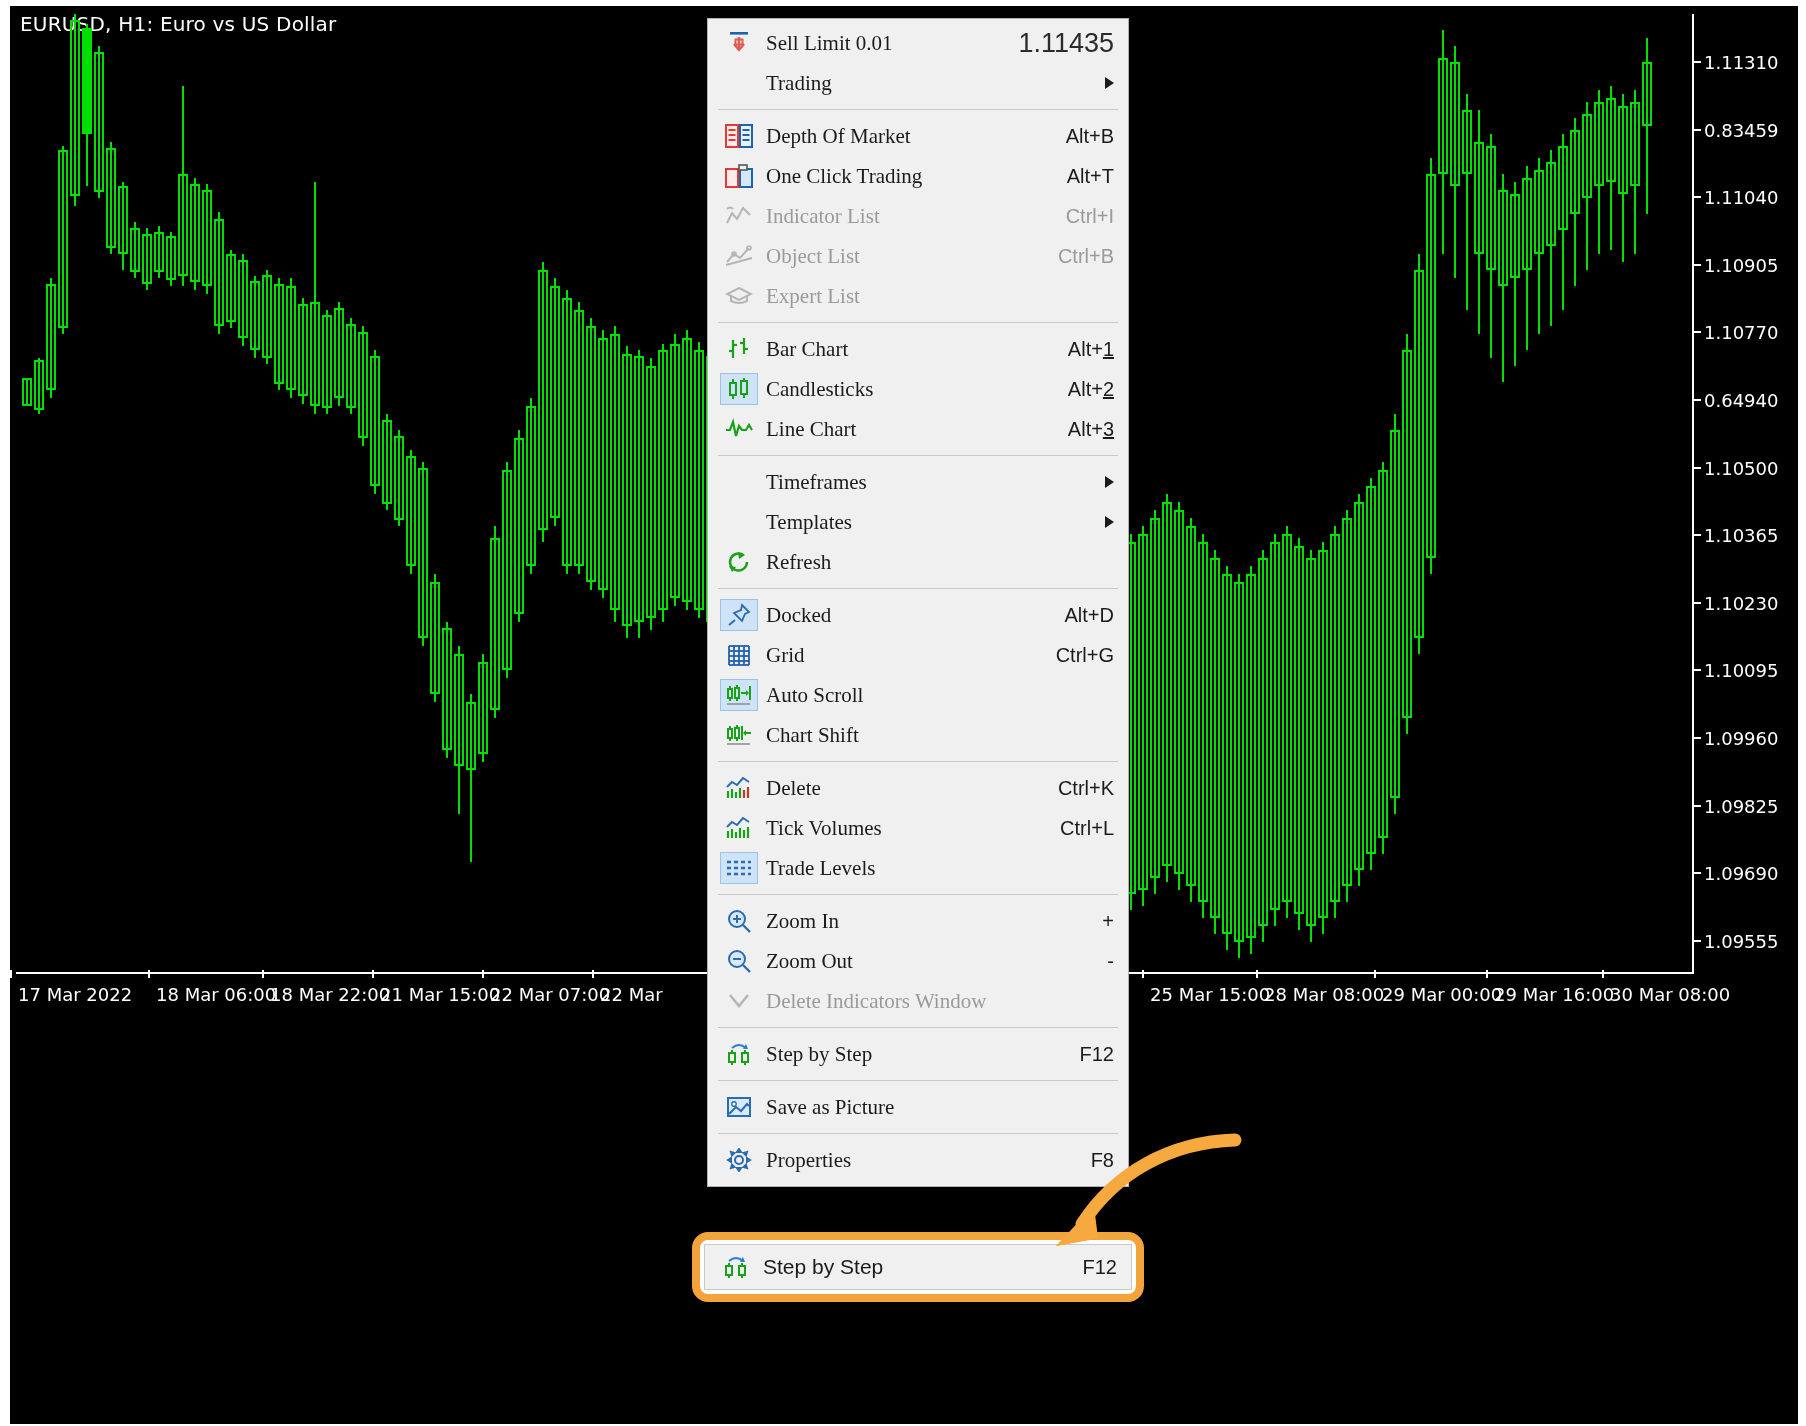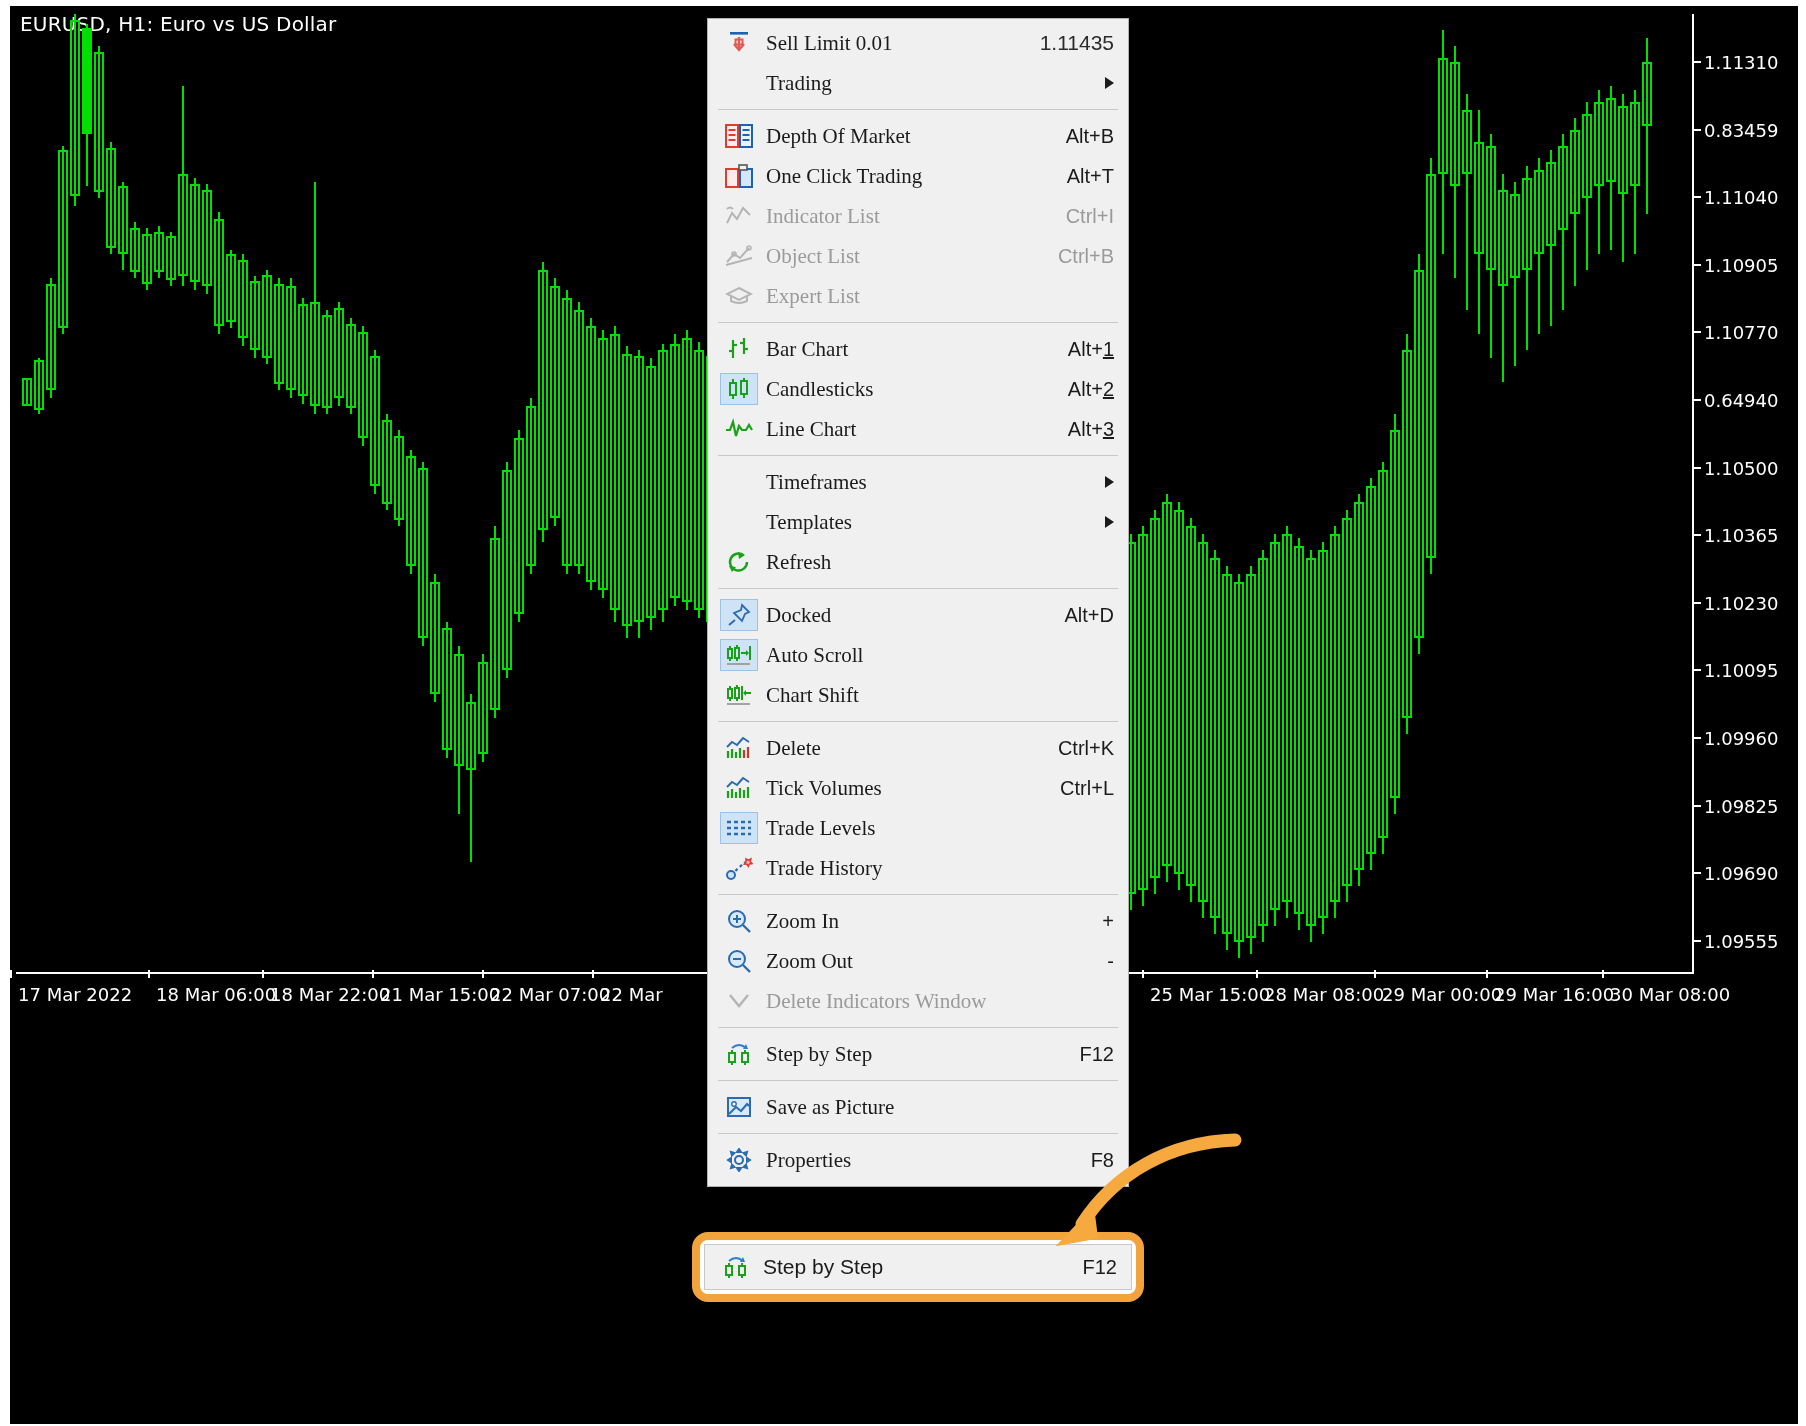--- a/index.html
+++ b/index.html
@@ -96,21 +96,21 @@
   .mi .acc { color: #1b1b1b; font-size: 20px; margin-left: 18px; }
   .mi.disabled .acc { color: #9a9a9a; }
   .mi .arrow {
     width: 0; height: 0; margin-left: 12px;
     border-left: 9px solid #1b1b1b;
     border-top: 6px solid transparent;
     border-bottom: 6px solid transparent;
   }
   .mi .acc u { text-decoration: underline; }
   .sep { height: 1px; background: #c8c8c8; margin: 6px 10px; }
-  .mi .val { color: #2b2b2b; font-size: 21px; }
+  .mi .val { color: #2b2b2b; font-size: 27px; }
 
   
   .hl-wrap {
     position: absolute; left: 692px; top: 1232px;
     width: 452px; height: 70px;
     border: 8px solid #f2a33c;
     border-radius: 16px;
     background: #ffffff;
     box-sizing: border-box;
     padding: 4px;
@@ -932,20 +932,40 @@
         <span class="ico checked">
           <svg width="26" height="24" viewBox="0 0 26 24">
             <path d="M16 2 L23 9 L19 11 L16 18 L8 10 L15 7 Z" fill="#d0e4f7" stroke="#2b6cb0" stroke-width="1.8"></path>
             <line x1="9" y1="17" x2="3" y2="22" stroke="#2b6cb0" stroke-width="2"></line>
           </svg>
         </span>
         <span class="lbl">Docked</span>
         <span class="acc">Alt+D</span>
       </div>
       <div class="mi">
+        <span class="ico">
+          <svg width="26" height="24" viewBox="0 0 26 24">
+            <g stroke="#1f62b0" stroke-width="1.8">
+              <line x1="3" y1="3" x2="23" y2="3"></line>
+              <line x1="3" y1="8" x2="23" y2="8"></line>
+              <line x1="3" y1="13" x2="23" y2="13"></line>
+              <line x1="3" y1="18" x2="23" y2="18"></line>
+              <line x1="3" y1="22" x2="23" y2="22"></line>
+              <line x1="3" y1="3" x2="3" y2="22"></line>
+              <line x1="8" y1="3" x2="8" y2="22"></line>
+              <line x1="13" y1="3" x2="13" y2="22"></line>
+              <line x1="18" y1="3" x2="18" y2="22"></line>
+              <line x1="23" y1="3" x2="23" y2="22"></line>
+            </g>
+          </svg>
+        </span>
+        <span class="lbl">Grid</span>
+        <span class="acc">Ctrl+G</span>
+      </div>
+      <div class="mi">
         <span class="ico checked">
           <svg width="28" height="24" viewBox="0 0 28 24">
             <rect x="3" y="6" width="4" height="9" fill="none" stroke="#19a219" stroke-width="2"></rect>
             <line x1="5" y1="3" x2="5" y2="6" stroke="#19a219" stroke-width="2"></line>
             <line x1="5" y1="15" x2="5" y2="18" stroke="#19a219" stroke-width="2"></line>
             <rect x="10" y="5" width="4" height="10" fill="none" stroke="#19a219" stroke-width="2"></rect>
             <line x1="12" y1="2" x2="12" y2="5" stroke="#19a219" stroke-width="2"></line>
             <line x1="12" y1="15" x2="12" y2="18" stroke="#19a219" stroke-width="2"></line>
             <line x1="16" y1="10" x2="23" y2="10" stroke="#19a219" stroke-width="2"></line>
             <path d="M21 7 L24 10 L21 13 Z" fill="#19a219"></path>
@@ -1011,30 +1031,20 @@
         <span class="ico checked">
           <svg width="28" height="20" viewBox="0 0 28 20">
             <g stroke="#2b6cb0" stroke-width="2.4" stroke-dasharray="4 3">
               <line x1="2" y1="4" x2="26" y2="4"></line>
               <line x1="2" y1="10" x2="26" y2="10"></line>
               <line x1="2" y1="16" x2="26" y2="16"></line>
             </g>
           </svg>
         </span>
         <span class="lbl">Trade Levels</span>
-      </div>
-      <div class="mi">
-        <span class="ico">
-          <svg width="28" height="24" viewBox="0 0 28 24">
-            <line x1="6" y1="19" x2="20" y2="6" stroke="#2b6cb0" stroke-width="2.2" stroke-dasharray="3 3"></line>
-            <circle cx="6" cy="19" r="4" fill="#cfe3f7" stroke="#2b6cb0" stroke-width="2"></circle>
-            <path d="M21 3 l2.4 1.2 l2.4 -1.2 l-0.6 2.6 l1.8 2 l-2.6 0.4 l-1 2.4 l-1.4 -2.2 l-2.6 -0.2 l1.6 -2.1 z" fill="#f5b5ae" stroke="#e03b2f" stroke-width="1.6"></path>
-          </svg>
-        </span>
-        <span class="lbl">Trade History</span>
       </div>
       <div class="sep"></div>
       <div class="mi">
         <span class="ico">
           <svg width="26" height="24" viewBox="0 0 26 24">
             <circle cx="11" cy="10" r="8" fill="#d8eaf9" stroke="#2b6cb0" stroke-width="2"></circle>
             <line x1="11" y1="6" x2="11" y2="14" stroke="#2b6cb0" stroke-width="2"></line>
             <line x1="7" y1="10" x2="15" y2="10" stroke="#2b6cb0" stroke-width="2"></line>
             <line x1="17" y1="16" x2="24" y2="23" stroke="#2b6cb0" stroke-width="2.4"></line>
           </svg>

